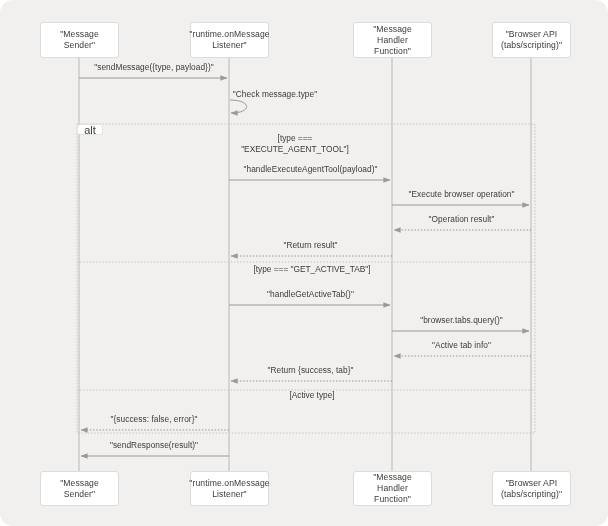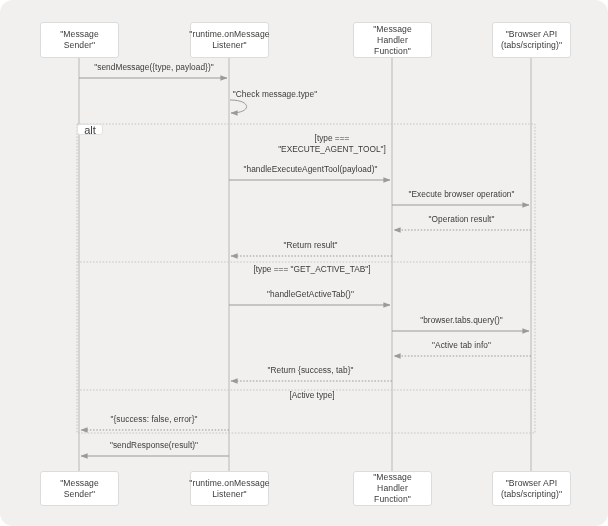--- a/index.html
+++ b/index.html
@@ -133,21 +133,21 @@
   <div class="participant-box" style="left:40px; top:471px; width:79px; height:35px;">"Message Sender"</div>
   <div class="participant-box" style="left:190px; top:471px; width:79px; height:35px;">"runtime.onMessage
 Listener"</div>
   <div class="participant-box" style="left:353px; top:471px; width:79px; height:35px;">"Message Handler
 Function"</div>
   <div class="participant-box" style="left:492px; top:471px; width:79px; height:35px;">"Browser API
 (tabs/scripting)"</div>
 
   <div class="alt-label" style="left:77px; top:124px; width:26px; height:11px;">alt</div>
 
-  <div class="cond-label" style="left:231px; top:133px; width:162px;padding-left:20px;">[type ===
+  <div class="cond-label" style="left:214px; top:133px; width:162px;">[type ===
 "EXECUTE_AGENT_TOOL"]</div>
   <div class="cond-label" style="left:231px; top:264px; width:162px;">[type === "GET_ACTIVE_TAB"]</div>
   <div class="cond-label" style="left:231px; top:390px; width:162px;">[Active type]</div>
 
   <div class="msg-label" style="left:79px; top:62px; width:150px;">"sendMessage({type, payload})"</div>
   <div class="msg-label" style="left:185px; top:89px; width:180px;">"Check message.type"</div>
   <div class="msg-label" style="left:229px; top:164px; width:163px;">"handleExecuteAgentTool(payload)"</div>
   <div class="msg-label" style="left:392px; top:189px; width:139px;">"Execute browser operation"</div>
   <div class="msg-label" style="left:392px; top:214px; width:139px;">"Operation result"</div>
   <div class="msg-label" style="left:229px; top:240px; width:163px;">"Return result"</div>

